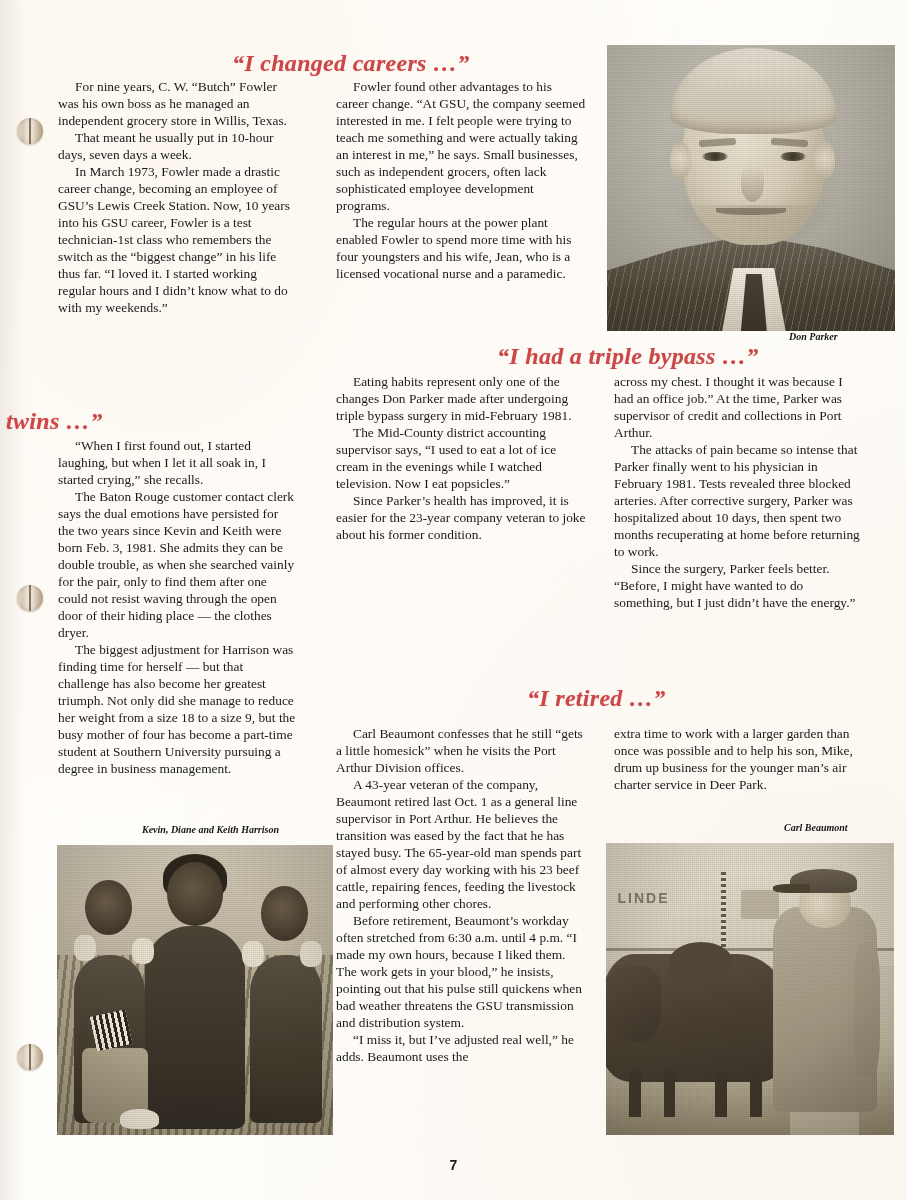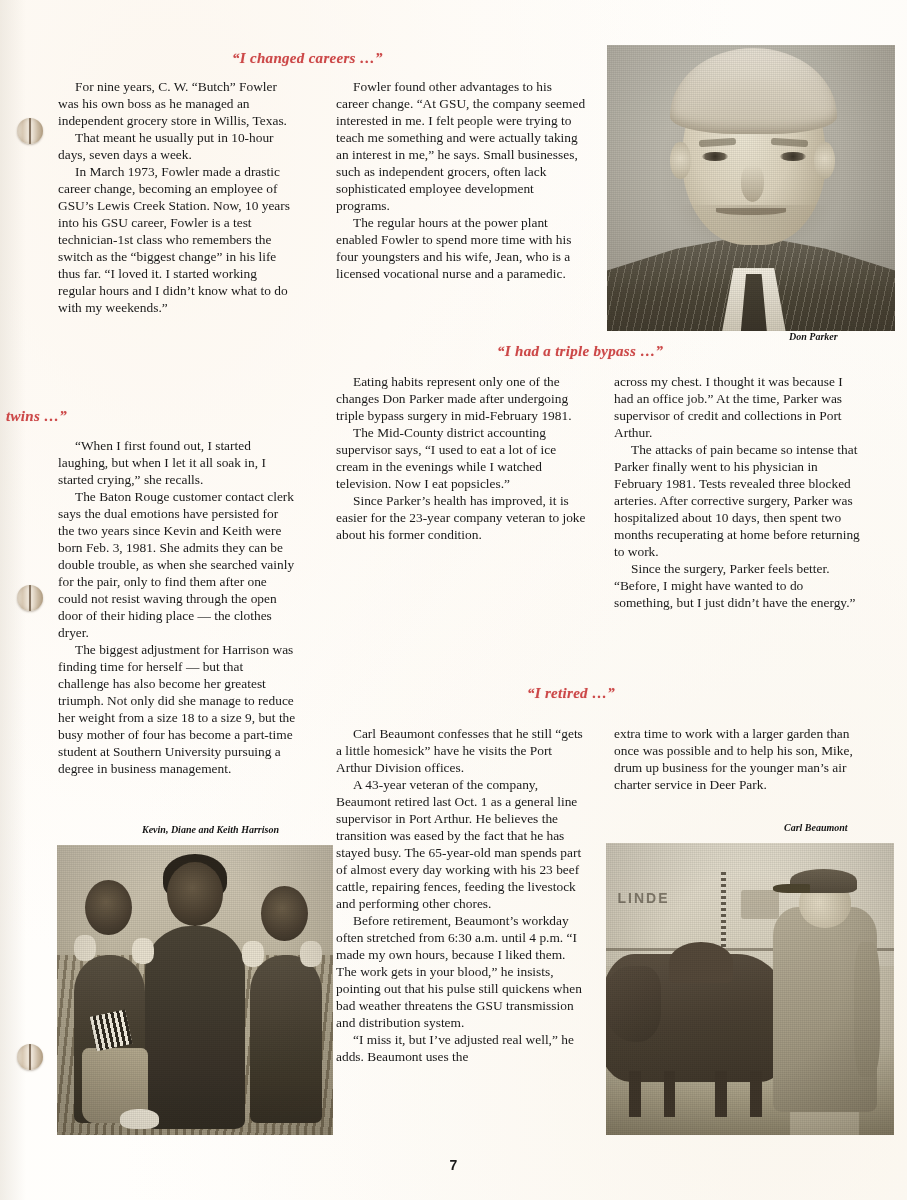--- a/index.html
+++ b/index.html
@@ -50,21 +50,21 @@
         #efe7db 56%, #cdbda6 80%, #b9a68c 100%);
     box-shadow: 0 1px 2px rgba(90,72,50,0.35), inset 0 0 4px rgba(120,96,66,0.35);
   }
 
   
   .section-heading {
     position: absolute;
     font-family: "Liberation Serif", "DejaVu Serif", serif;
     font-style: italic;
     font-weight: bold;
-    font-size: 15px;
+    font-size: 24px;
     letter-spacing: 0.3px;
     color: #cc4848;
     white-space: nowrap;
     text-shadow: 0 0 1px rgba(204,72,72,0.35);
   }
 
   
   .col {
     position: absolute;
     font-size: 13.4px;
@@ -337,21 +337,21 @@
 
   <div class="col" style="left:614px; top:373px; width:250px;">
     <p class="no-indent">across my chest. I thought it was because I had an office job.” At the time, Parker was supervisor of credit and collections in Port Arthur.</p>
     <p>The attacks of pain became so intense that Parker finally went to his physician in February 1981. Tests revealed three blocked arteries. After corrective surgery, Parker was hospitalized about 10 days, then spent two months recuperating at home before returning to work.</p>
     <p>Since the surgery, Parker   feels better. “Before, I might have wanted to do something, but I just didn’t have the energy.”</p>
   </div>
 
   <div class="section-heading" style="left:527px; top:685px;">“I retired …”</div>
 
   <div class="col" style="left:336px; top:725px; width:250px;">
-    <p>Carl Beaumont confesses that he still “gets a little homesick” have he visits the Port Arthur Division offices.</p>
+    <p>Carl Beaumont confesses that he still “gets a little homesick” when he visits the Port Arthur Division offices.</p>
     <p>A 43-year veteran of the company, Beaumont retired last Oct. 1 as a general line supervisor in Port Arthur. He believes the transition was eased by the fact that he has stayed busy. The 65-year-old man spends part of almost every day working with his 23 beef cattle, repairing fences, feeding the livestock and performing other chores.</p>
     <p>Before retirement, Beaumont’s workday often stretched from 6:30 a.m. until 4 p.m. “I made my own hours, because I liked them. The work gets in your blood,” he insists, pointing out that his pulse still quickens when bad weather threatens the GSU transmission and distribution system.</p>
     <p>“I miss it, but I’ve adjusted real well,” he adds. Beaumont uses the</p>
   </div>
 
   <div class="col" style="left:614px; top:725px; width:250px;">
     <p class="no-indent">extra time to work with a larger garden than once was possible and to help his son, Mike, drum up business for the younger man’s air charter service in Deer Park.</p>
   </div>
 
   <div class="caption" style="left:784px; top:822px;">Carl Beaumont</div>

